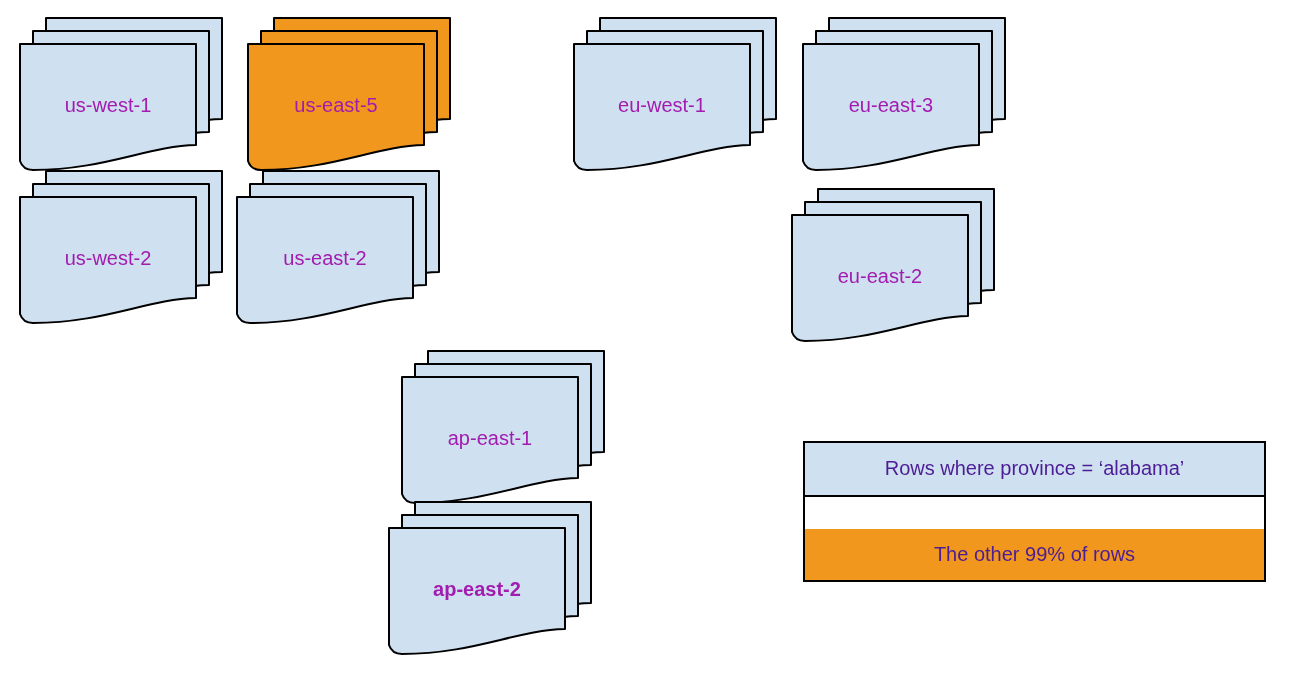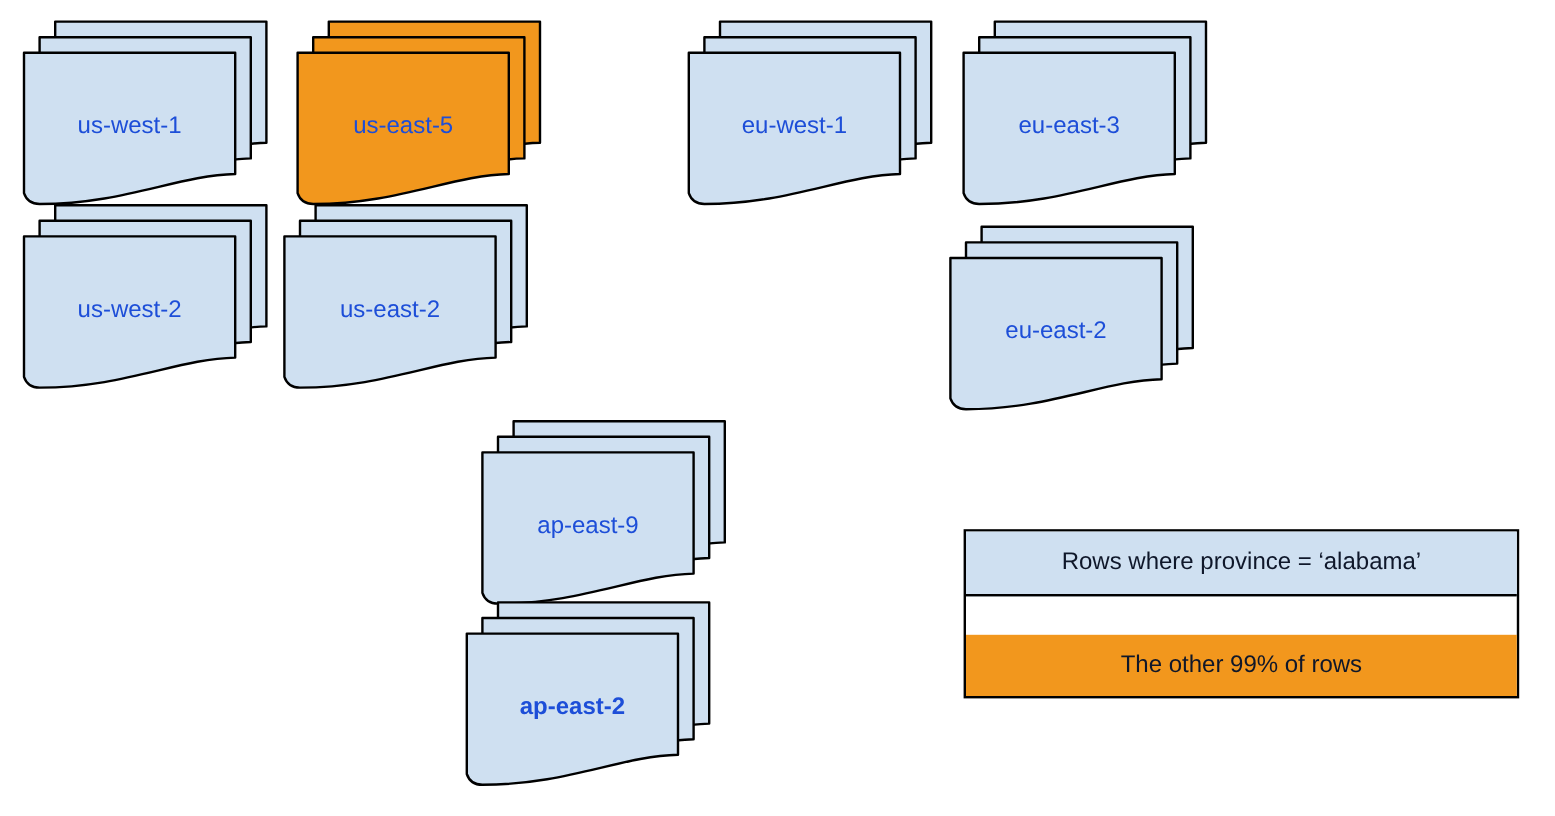--- a/index.html
+++ b/index.html
@@ -37,42 +37,42 @@
   .stack-label {
     position: absolute;
     left: 2px;
     top: 28px;
     width: 176px;
     height: 122px;
     display: flex;
     align-items: center;
     justify-content: center;
     font-size: 20px;
-    color: #1d4ed8;
+    color: #a21caf;
     pointer-events: none;
     white-space: nowrap;
   }
   .legend {
     position: absolute;
     left: 803px;
     top: 441px;
     width: 463px;
     height: 141px;
     box-sizing: border-box;
     border: 2px solid #000000;
     display: flex;
     flex-direction: column;
   }
   .legend-row {
     flex: 1;
     display: flex;
     align-items: center;
     justify-content: center;
     font-size: 20px;
-    color: #0f172a;
+    color: #4c1d95;
   }
   .legend-row.blue {
     background: var(--doc-fill, #cfe0f1);
     border-bottom: 2px solid #000000;
   }
   .legend-row.orange {
     background: var(--doc-highlight, #f2971d);
     margin-top: 32px;
   }
 </style>
@@ -144,21 +144,21 @@
     </svg>
     <div class="stack-label">eu-east-2</div>
   </div>
 
   <div class="stack" style="left:400px; top:349px;">
     <svg width="206" height="156" viewBox="0 0 206 156">
       <path class="doc" transform="translate(28,2)" d="M0,0 H176 V101 C128,102 84,126 13,126 Q3,126 0,117 Z"></path>
       <path class="doc" transform="translate(15,15)" d="M0,0 H176 V101 C128,102 84,126 13,126 Q3,126 0,117 Z"></path>
       <path class="doc" transform="translate(2,28)" d="M0,0 H176 V101 C128,102 84,126 13,126 Q3,126 0,117 Z"></path>
     </svg>
-    <div class="stack-label">ap-east-9</div>
+    <div class="stack-label">ap-east-1</div>
   </div>
 
   <div class="stack" style="left:387px; top:500px;font-weight:bold;">
     <svg width="206" height="156" viewBox="0 0 206 156">
       <path class="doc" transform="translate(28,2)" d="M0,0 H176 V101 C128,102 84,126 13,126 Q3,126 0,117 Z"></path>
       <path class="doc" transform="translate(15,15)" d="M0,0 H176 V101 C128,102 84,126 13,126 Q3,126 0,117 Z"></path>
       <path class="doc" transform="translate(2,28)" d="M0,0 H176 V101 C128,102 84,126 13,126 Q3,126 0,117 Z"></path>
     </svg>
     <div class="stack-label">ap-east-2</div>
   </div>

